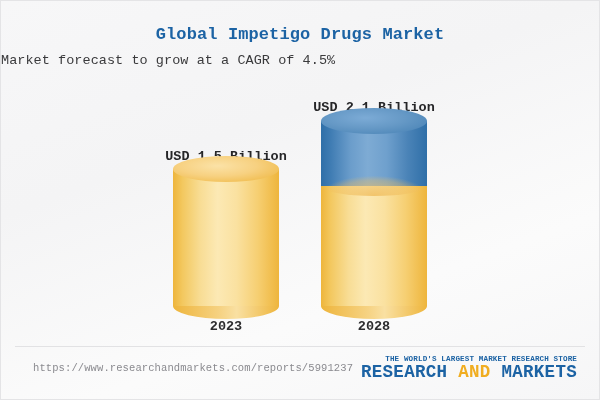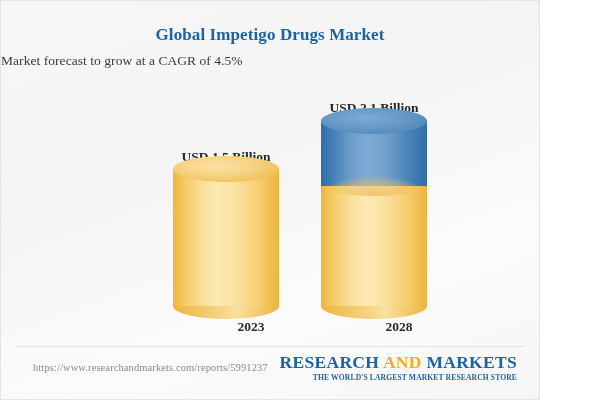--- a/index.html
+++ b/index.html
@@ -2,27 +2,27 @@
 <html><head>
 <meta charset="utf-8">
 <style>
   html, body {
     margin: 0;
     padding: 0;
     background: #ffffff;
   }
   #canvas {
     position: relative;
-    width: 540px;
+    width: 600px;
     height: 400px;
     overflow: hidden;
     background: linear-gradient(160deg, #f7f7f8 0%, #f4f4f5 35%, #fbfbfb 70%, #f6f6f7 100%);
     border: 1px solid #e4e4e6;
     box-sizing: border-box;
-    font-family: Liberation Serif, serif;
+    font-family: Liberation Mono, monospace;
     -webkit-font-smoothing: antialiased;
   }
 
   
   #chart-title {
     position: absolute;
     left: 0;
     right: 0;
     top: 24px;
     text-align: center;
@@ -69,21 +69,20 @@
   }
 
   .year-label {
     position: absolute;
     left: 50%;
     transform: translateX(-50%);
     white-space: nowrap;
     font-size: 13.5px;
     font-weight: bold;
     color: #2c2c2e;
-    margin-left: 25px;
   }
 
   
   .cylinder {
     position: absolute;
     left: 0;
     width: 106px;
   }
   .cyl-shadow {
     position: absolute;
@@ -260,17 +259,17 @@
       <div class="year-label" style="top:318px;">2028</div>
     </div>
 
   </div>
 
   <div id="footer-divider"></div>
 
   <div id="source-url">https://www.researchandmarkets.com/reports/5991237</div>
 
   <div id="brand-logo">
+    <div id="brand-tagline">THE WORLD'S LARGEST MARKET RESEARCH STORE</div>
     <div id="brand-wordmark"><span>RESEARCH </span><span id="brand-and">AND </span><span>MARKETS</span></div>
-    <div id="brand-tagline">THE WORLD'S LARGEST MARKET RESEARCH STORE</div>
   </div>
 
 </div>
 
 </body></html>

